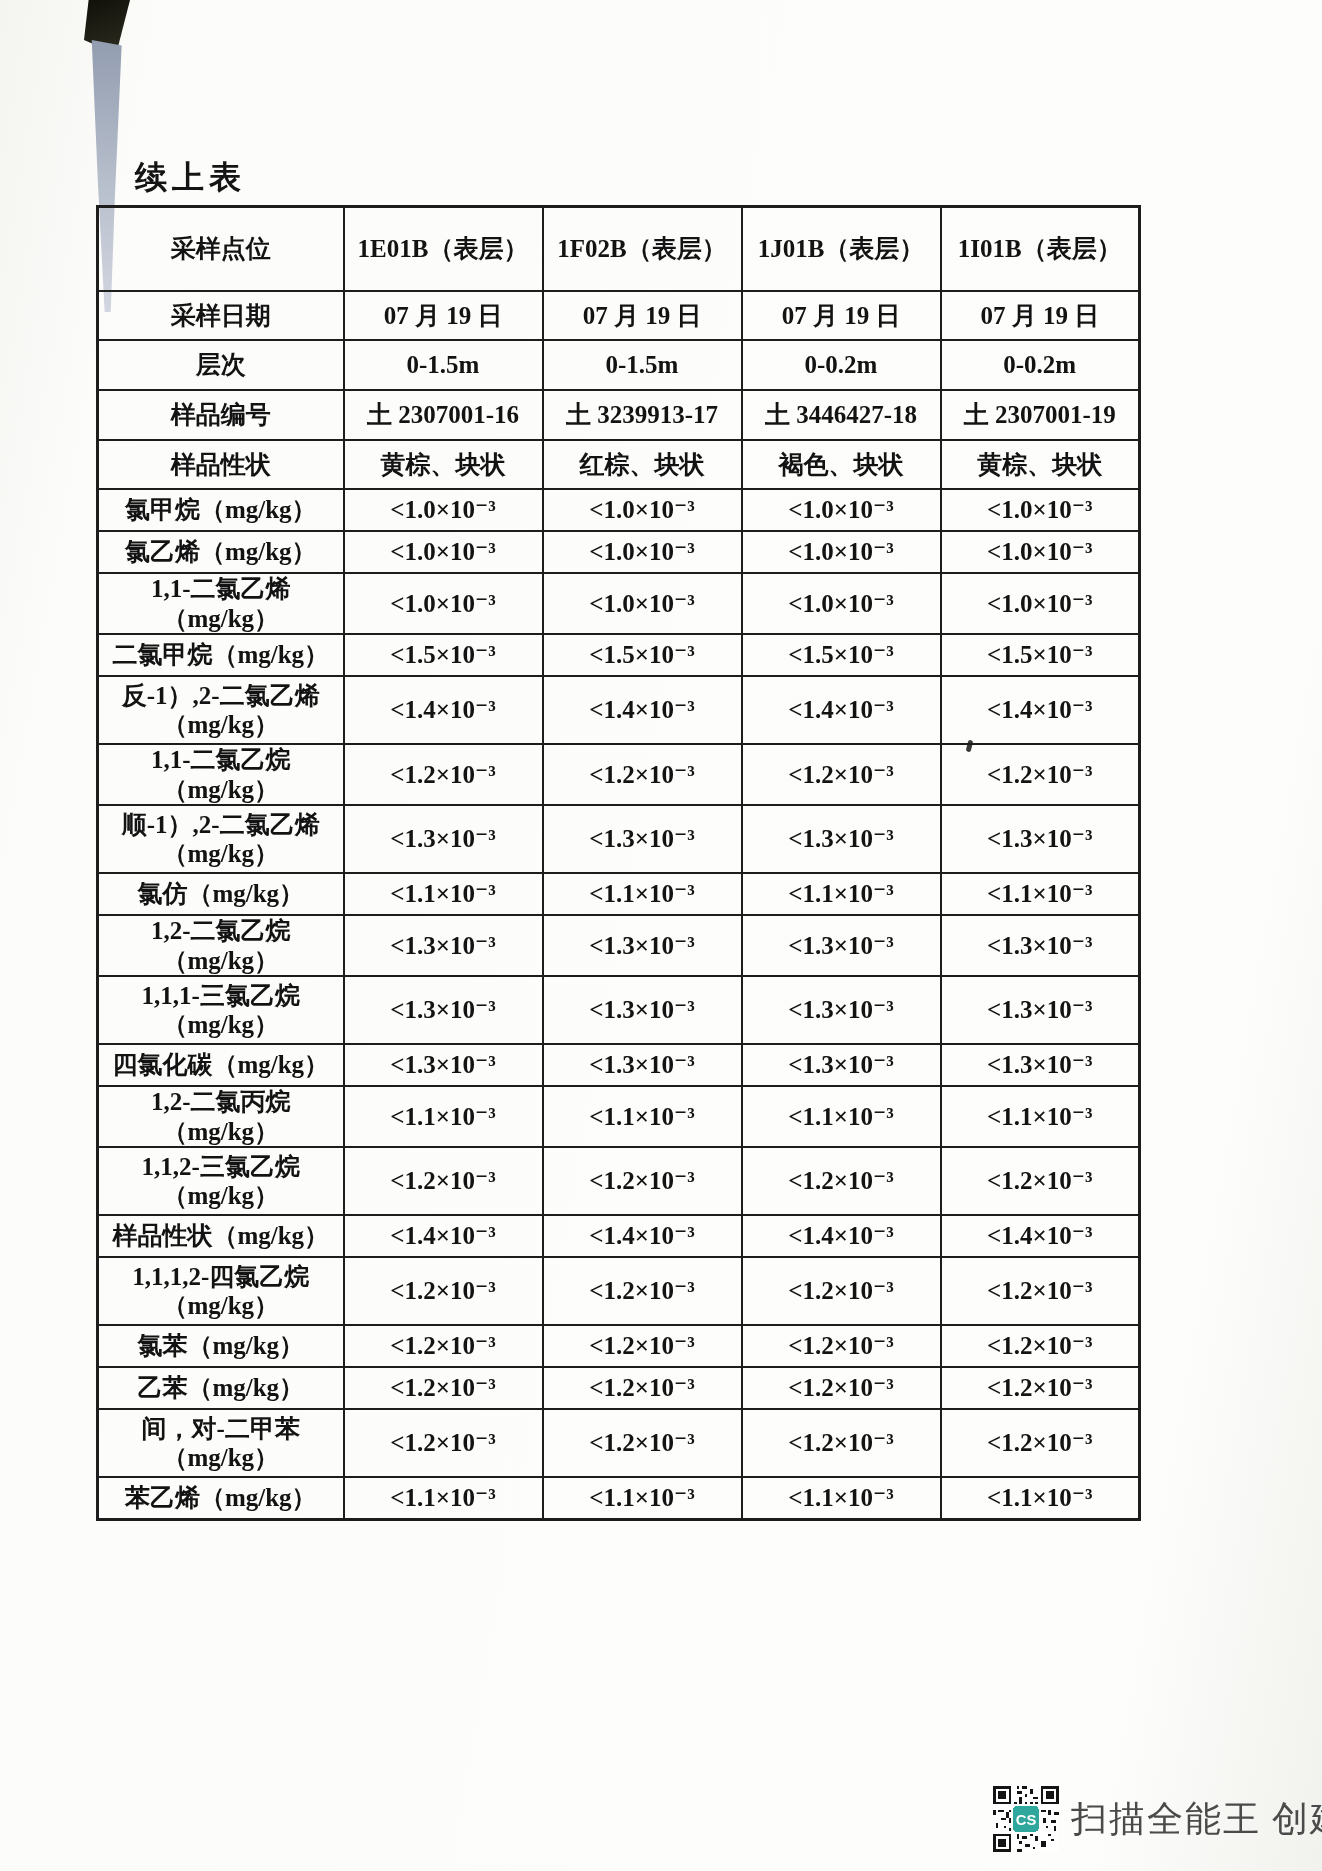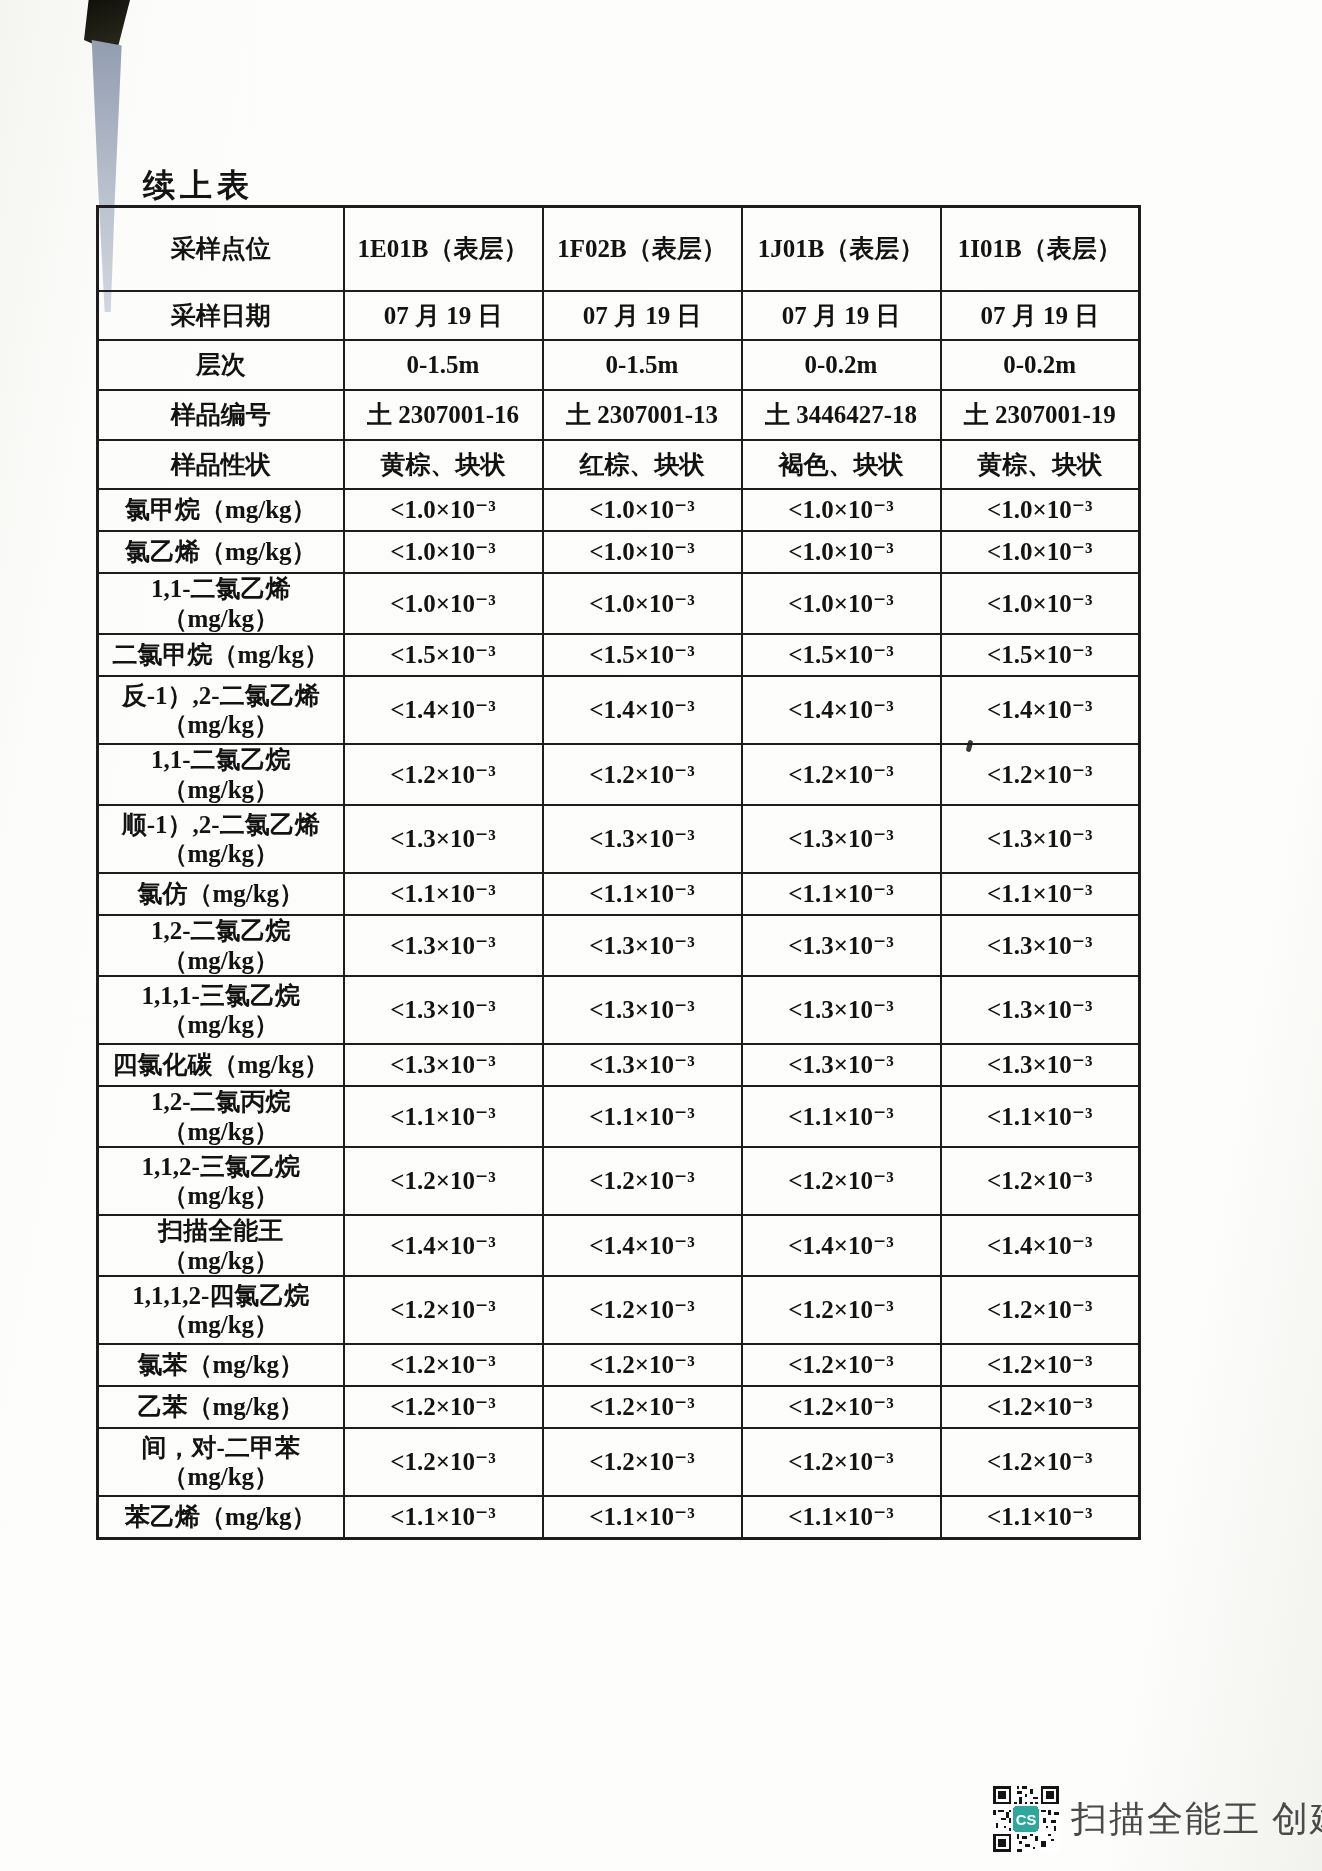--- a/index.html
+++ b/index.html
@@ -15,21 +15,21 @@
     clip-path:polygon(10% 0,100% 0,70% 100%,0 74%);
   }
   .artifact-wedge{
     position:absolute;left:89px;top:40px;width:34px;height:272px;
     background:linear-gradient(to bottom,#929db0,#b9c0cd 55%,#d2d6e0);
     clip-path:polygon(8% 0,96% 2%,76% 58%,64% 100%,46% 100%,26% 52%);
   }
   .speck{position:absolute;left:967px;top:740px;width:5px;height:12px;background:#3a3a3a;border-radius:3px;transform:rotate(14deg);}
   
   .title{
-    position:absolute;left:131px;top:152px;margin:12px;
+    position:absolute;left:131px;top:152px;margin:4px;
     font-size:32px;font-weight:700;color:#141414;letter-spacing:5px;
   }
   
   .data-table{
     position:absolute;left:96px;top:205px;width:1042px;
     border-collapse:collapse;table-layout:fixed;
     border:3px solid #1d1d1d;
   }
   .data-table td{
     border:2px solid #1d1d1d;
@@ -95,21 +95,21 @@
         <tr class="hr2">
           <td class="label-cell">层次</td>
           <td class="value-cell">0-1.5m</td>
           <td class="value-cell">0-1.5m</td>
           <td class="value-cell">0-0.2m</td>
           <td class="value-cell">0-0.2m</td>
         </tr>
         <tr class="hr3">
           <td class="label-cell">样品编号</td>
           <td class="value-cell">土 2307001-16</td>
-          <td class="value-cell">土 2307001-13</td>
+          <td class="value-cell">土 3239913-17</td>
           <td class="value-cell">土 3446427-18</td>
           <td class="value-cell">土 2307001-19</td>
         </tr>
         <tr class="hr4">
           <td class="label-cell">样品性状</td>
           <td class="value-cell">黄棕、块状</td>
           <td class="value-cell">红棕、块状</td>
           <td class="value-cell">褐色、块状</td>
           <td class="value-cell">黄棕、块状</td>
         </tr>
@@ -202,21 +202,21 @@
         </tr>
         <tr class="double">
           <td class="label-cell">1,1,2-三氯乙烷
 （mg/kg）</td>
           <td class="value-cell">&lt;1.2×10⁻³</td>
           <td class="value-cell">&lt;1.2×10⁻³</td>
           <td class="value-cell">&lt;1.2×10⁻³</td>
           <td class="value-cell">&lt;1.2×10⁻³</td>
         </tr>
         <tr class="single">
-          <td class="label-cell">扫描全能王（mg/kg）</td>
+          <td class="label-cell">样品性状（mg/kg）</td>
           <td class="value-cell">&lt;1.4×10⁻³</td>
           <td class="value-cell">&lt;1.4×10⁻³</td>
           <td class="value-cell">&lt;1.4×10⁻³</td>
           <td class="value-cell">&lt;1.4×10⁻³</td>
         </tr>
         <tr class="double">
           <td class="label-cell">1,1,1,2-四氯乙烷
 （mg/kg）</td>
           <td class="value-cell">&lt;1.2×10⁻³</td>
           <td class="value-cell">&lt;1.2×10⁻³</td>

